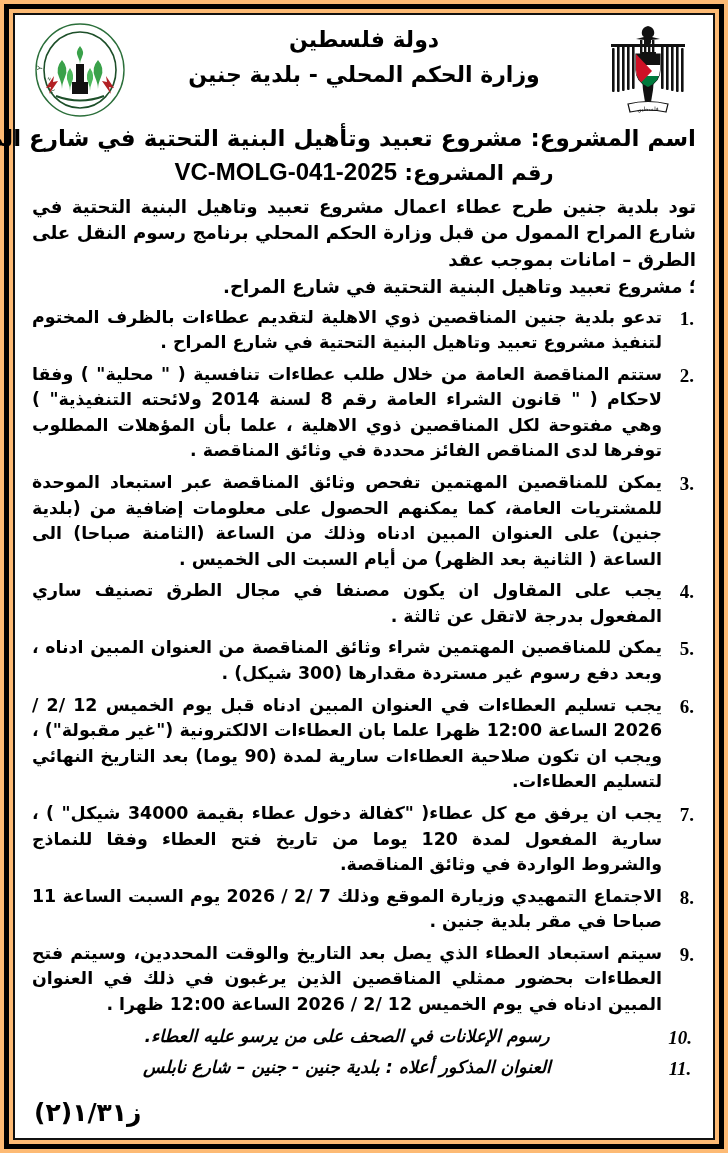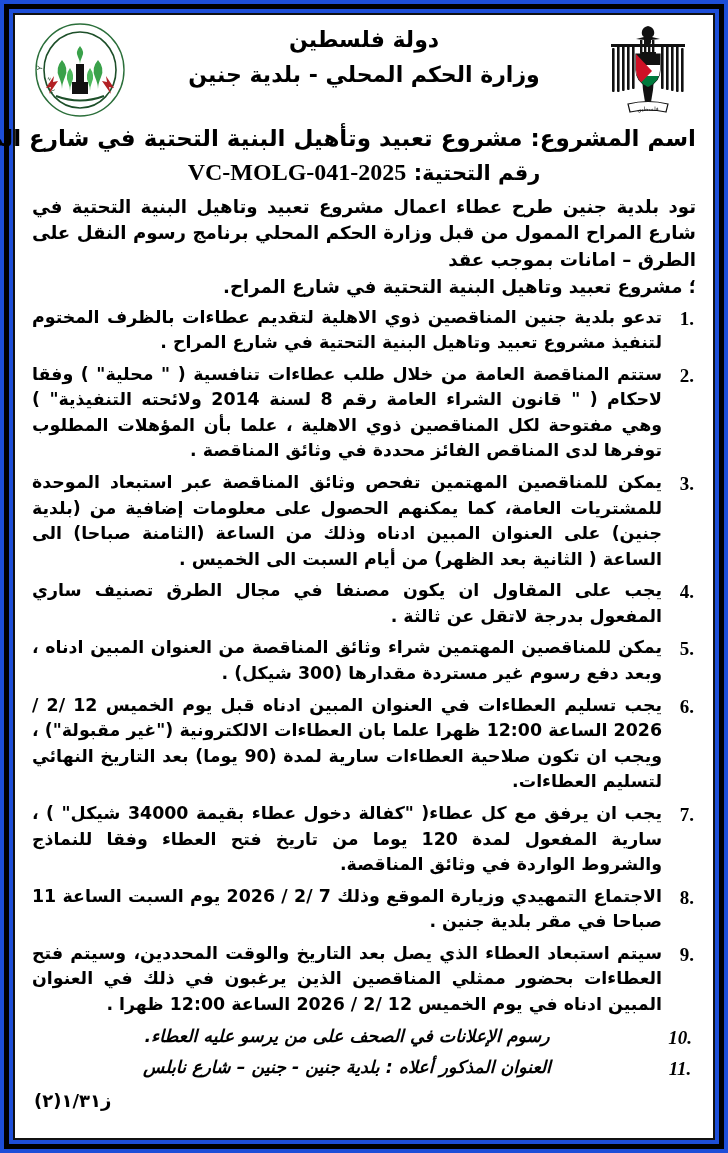--- a/index.html
+++ b/index.html
@@ -9,21 +9,21 @@
     background: #ffffff;
   }
   body {
     font-family: "DejaVu Sans", "Liberation Sans", sans-serif;
   }
   .page {
     position: relative;
     width: 728px;
     height: 1153px;
     box-sizing: border-box;
-    background: #1d4ed8;
+    background: #fdba74;
     overflow: hidden;
   }
   
   .outer-frame {
     position: absolute;
     left: 4px;
     top: 4px;
     right: 4px;
     bottom: 4px;
     border: 5px solid #000000;
@@ -96,21 +96,21 @@
   }
   .project-number {
     text-align: center;
     font-size: 21px;
     font-weight: bold;
     color: #000;
     margin-top: 5px;
     line-height: 1.2;
   }
   .project-number .pn-code {
-    font-family: Liberation Serif, serif;
+    font-family: Liberation Sans, sans-serif;
     font-size: 24px;
     letter-spacing: 0px;
   }
 
   
   .intro {
     font-size: 18.2px;
     font-weight: bold;
     line-height: 1.47;
     color: #000;
@@ -170,22 +170,22 @@
   }
 
   .footer-row {
     position: relative;
     margin-top: 6px;
     height: 30px;
   }
   .ref-code {
     position: absolute;
     left: 2px;
-    bottom: 16px;
-    font-size: 18px;
+    bottom: 0;
+    font-size: 25px;
     font-weight: bold;
     color: #000;
     direction: rtl;
   }
   .signatory {
     text-align: center;
     font-size: 18px;
     font-weight: bold;
     color: #000;
     line-height: 1.3;
@@ -286,21 +286,21 @@
       </div>
 
       <div class="header-titles">
         <div class="country-line">دولة فلسطين</div>
         <div class="ministry-line">وزارة الحكم المحلي - بلدية جنين</div>
       </div>
     </div>
 
     <div class="project-name">اسم المشروع: مشروع تعبيد وتأهيل البنية التحتية في شارع المراح</div>
     <div class="project-number">
-      <span>رقم التحتية:</span>
+      <span>رقم المشروع:</span>
       <span class="pn-code">2025-VC-MOLG-041</span>
     </div>
 
     <div class="intro">
       <span>تود بلدية جنين طرح عطاء اعمال مشروع تعبيد وتاهيل البنية التحتية في شارع المراح</span>
       <span>الممول من قبل وزارة الحكم المحلي برنامج رسوم النقل على الطرق – امانات بموجب عقد</span>
       <span class="last-line">؛ مشروع تعبيد وتاهيل البنية التحتية في شارع المراح.</span>
     </div>
 
     <ol class="clauses">

